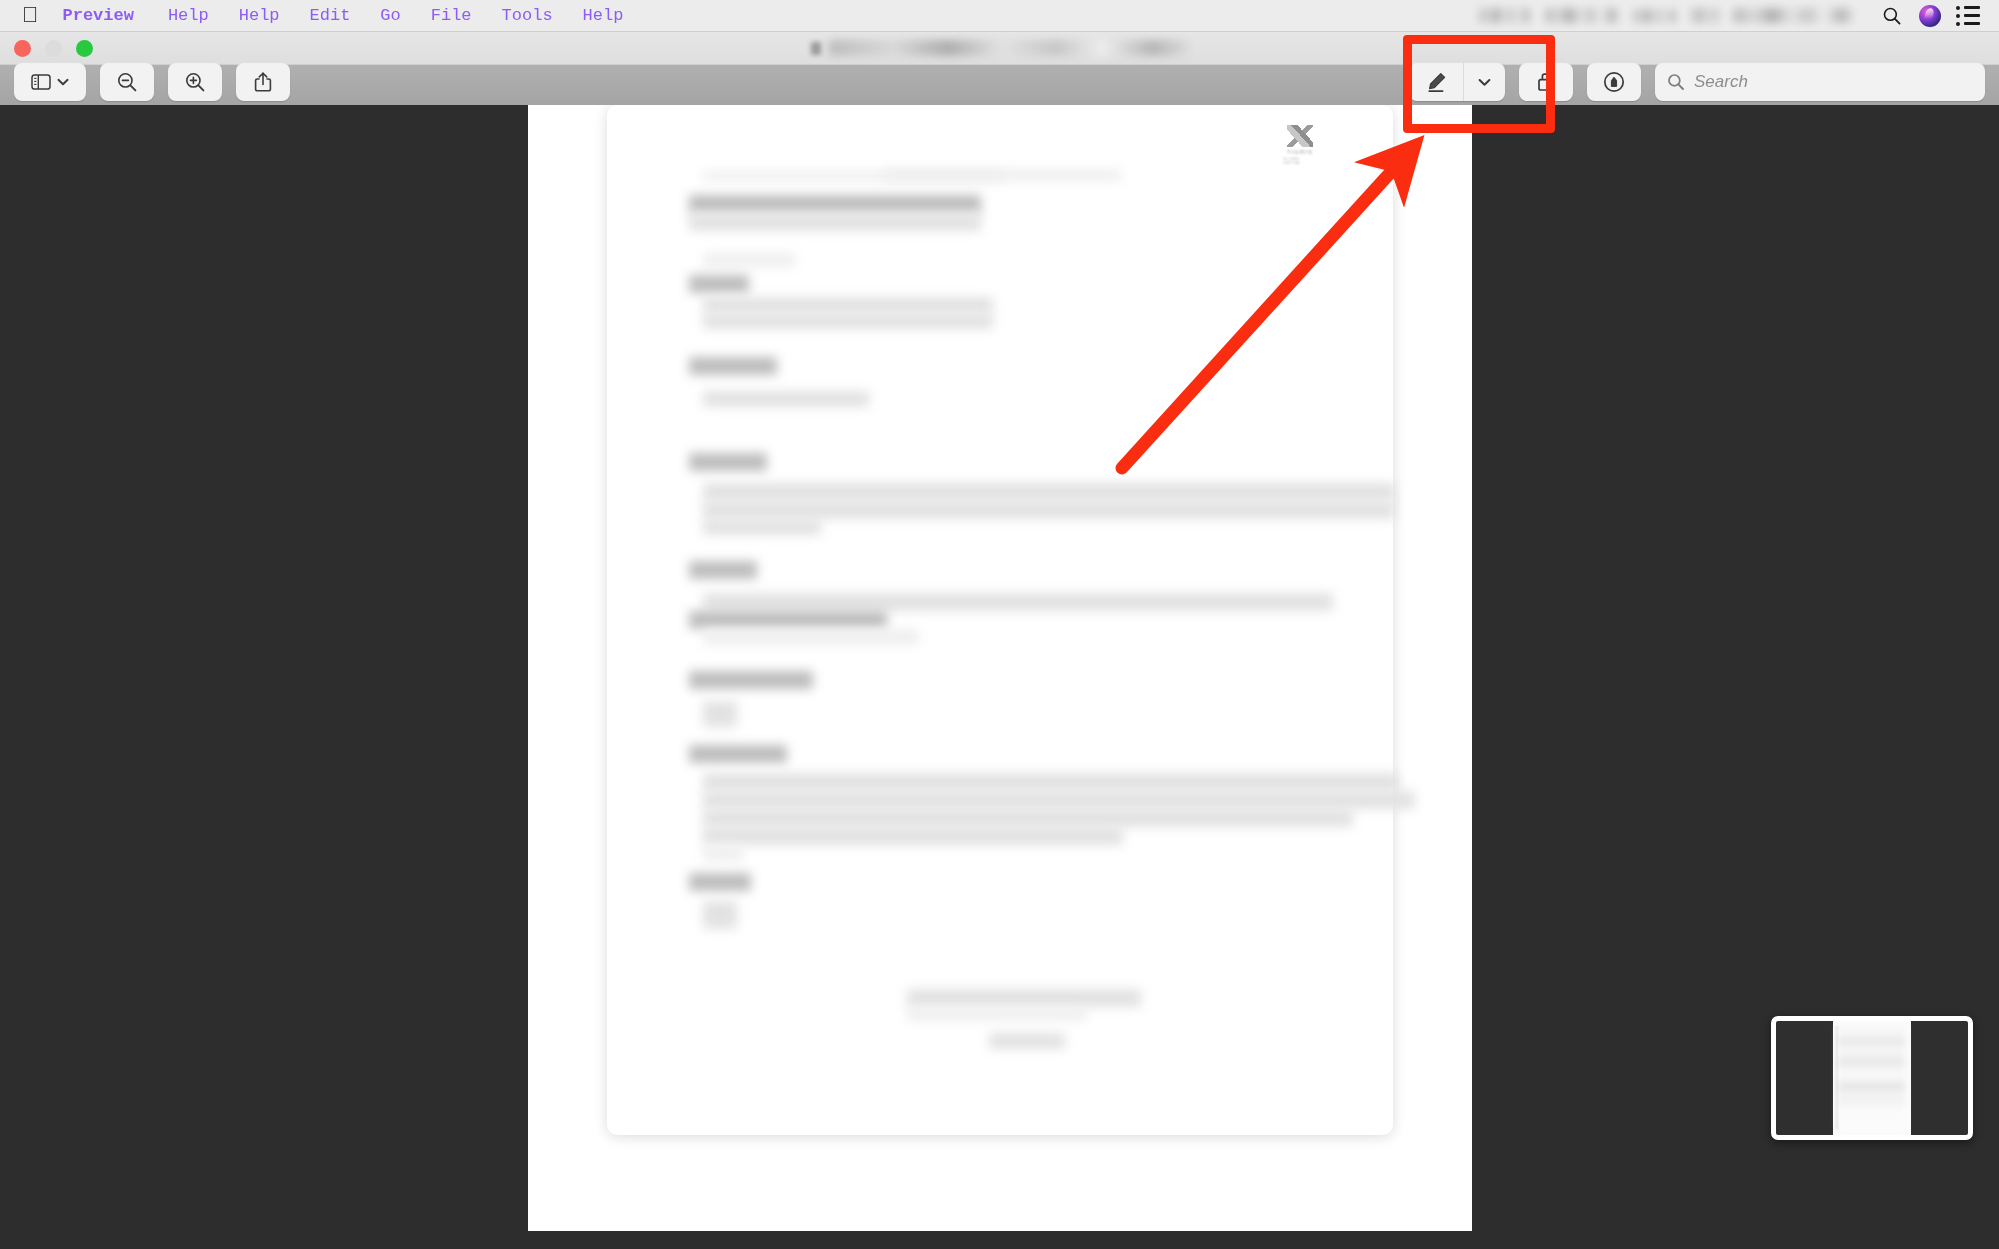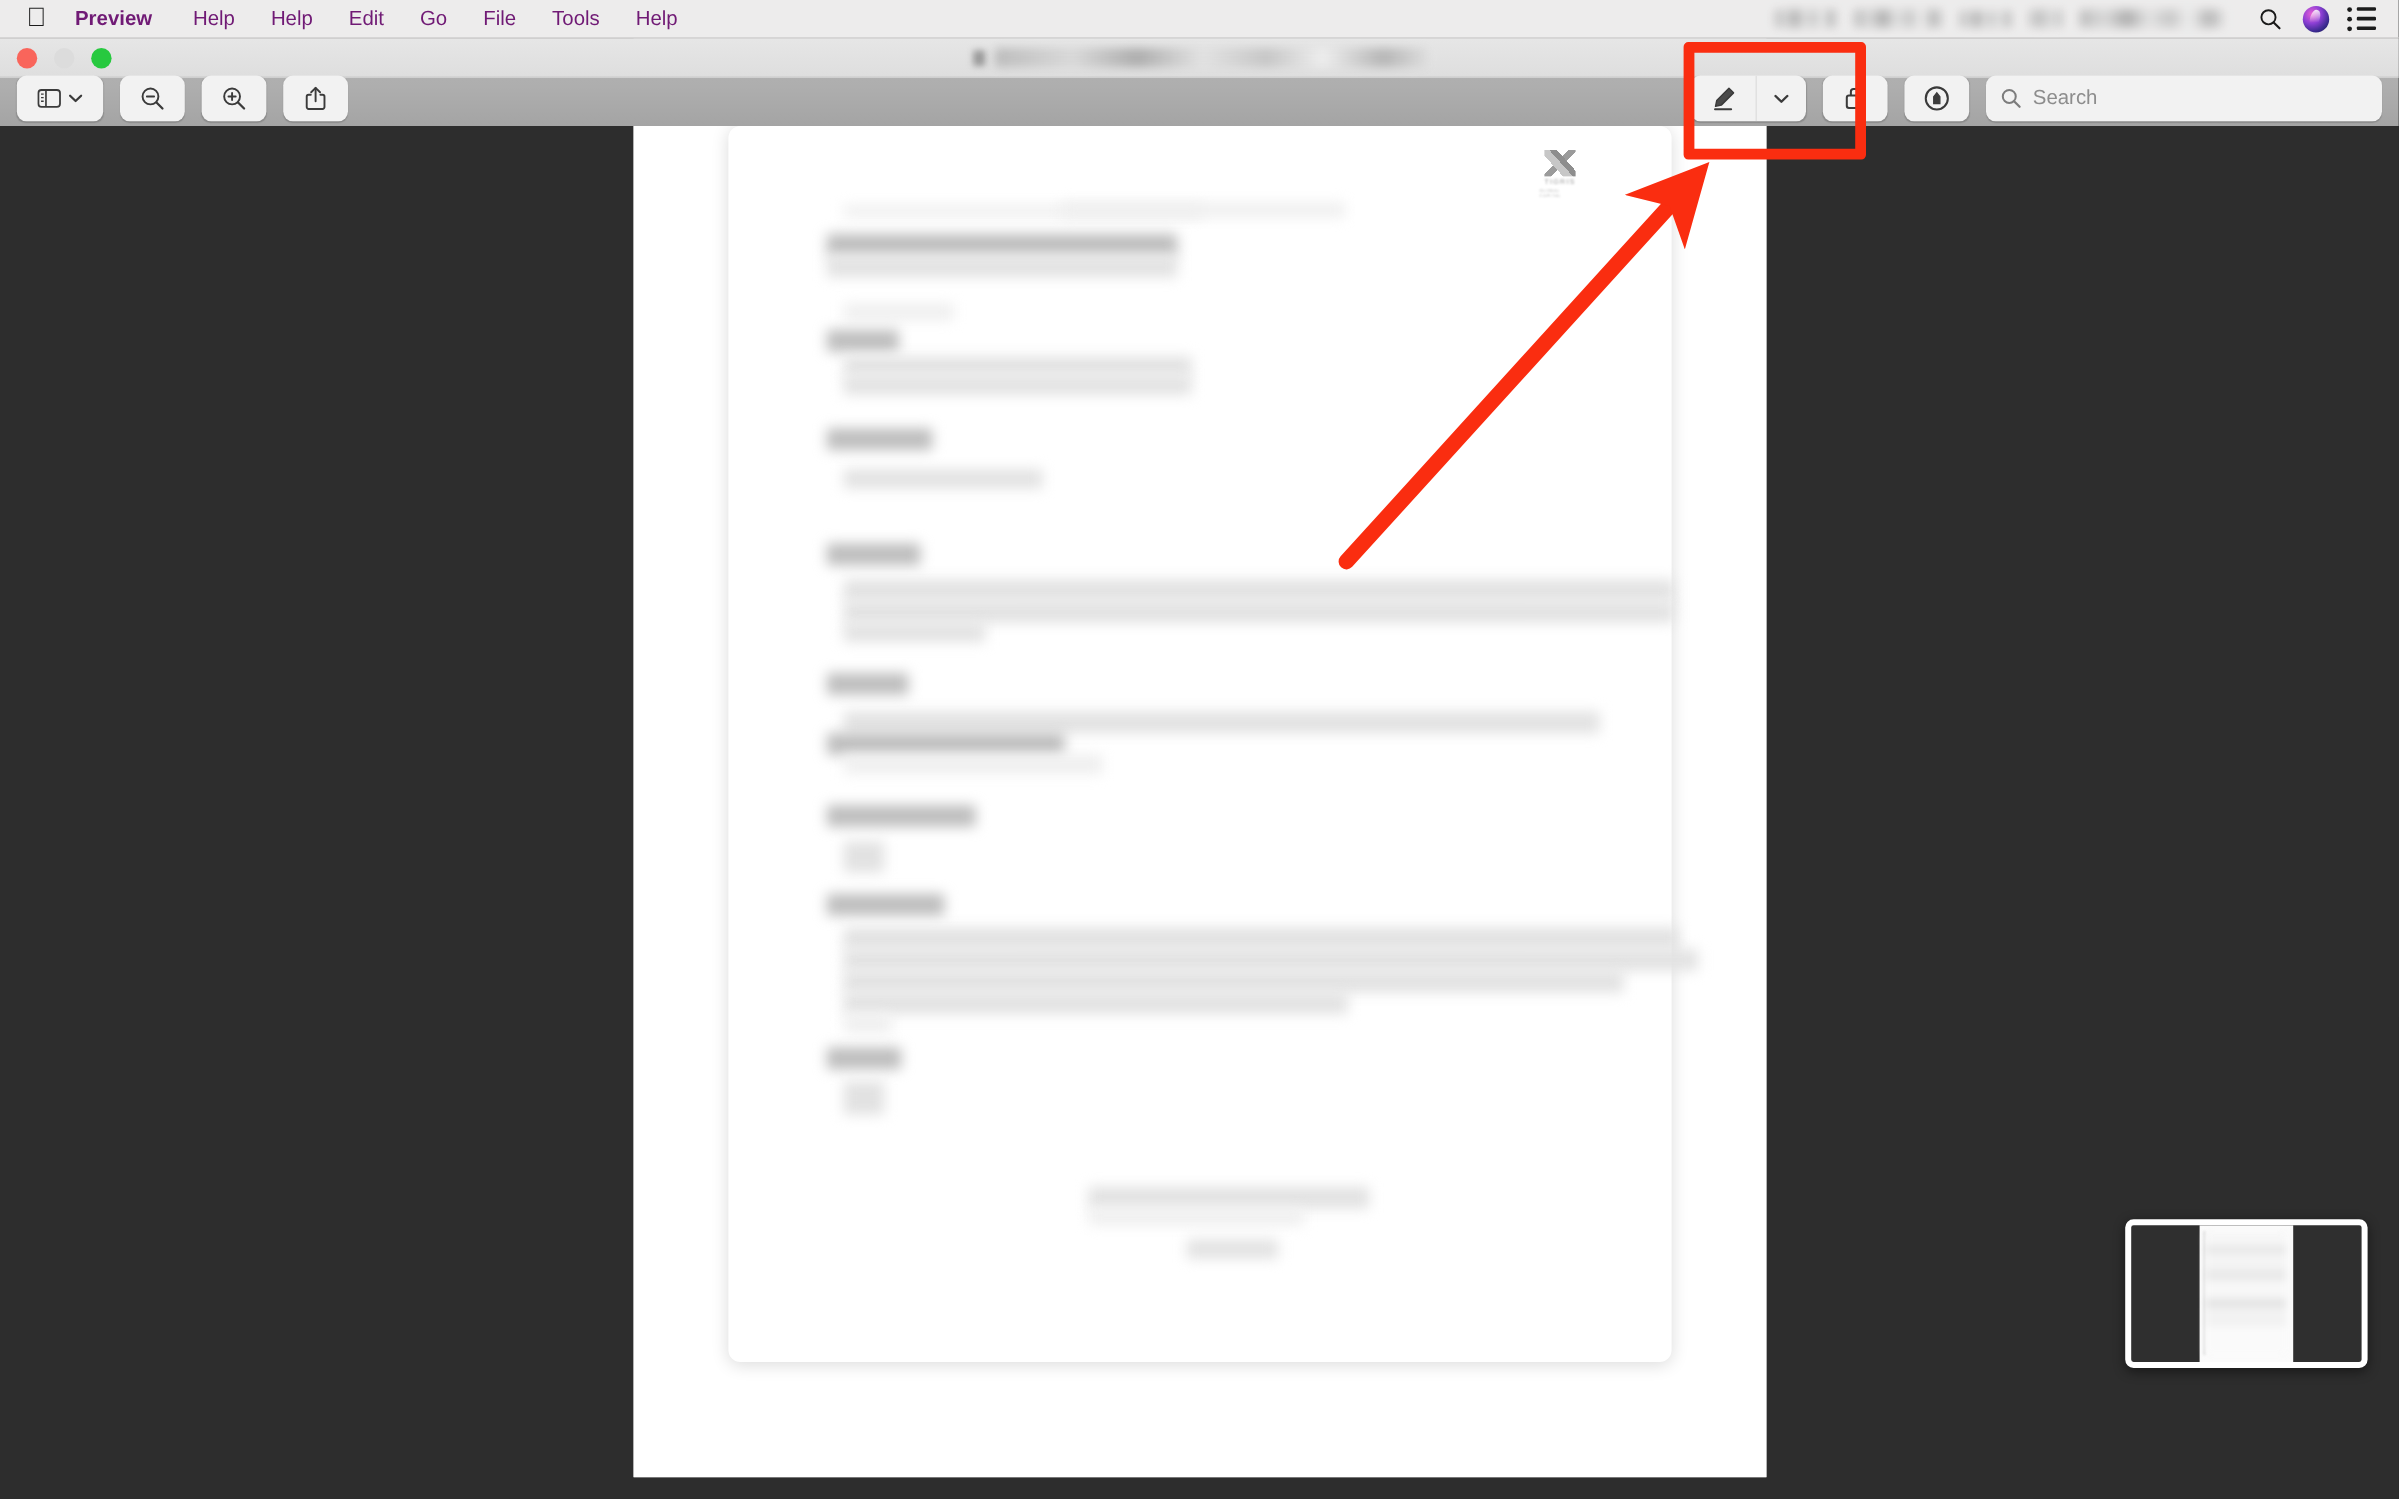--- a/index.html
+++ b/index.html
@@ -19,22 +19,22 @@
     display: flex; align-items: center;
     border-bottom: 1px solid #d0cfcf;
     z-index: 60;
   }
   .menu-left { display: flex; align-items: center; height: 100%; padding-left: 22px; }
   .apple-logo {
     font-size: 22px; line-height: 1; color: #1b1b1b;
     margin-right: 24px; transform: translateY(-1px);
   }
   .menu-item {
-    font-size: 17px; color: #701a75; padding: 0 15px;
-    white-space: nowrap; cursor: default; line-height: 32px;
+    font-size: 17px; color: #8b5cf6; padding: 0 15px;
+    white-space: nowrap; cursor: default; line-height: 32px; font-family: Liberation Mono, monospace;
   }
   .menu-item.app-name { font-weight: bold; padding-left: 0; padding-right: 19px; }
   .menu-right {
     margin-left: auto; display: flex; align-items: center;
     height: 100%; padding-right: 16px; gap: 0px;
   }
   .blurblock {
     background: linear-gradient(90deg,#b9b9b9 0%,#d8d8d8 18%,#a9a9a9 33%,#e2e2e2 48%,
                 #c4c4c4 63%, #efefef 76%, #b2b2b2 90%, #dcdcdc 100%);
     filter: blur(4.2px);
@@ -104,21 +104,21 @@
     height: 38px; min-width: 54px; border-radius: 8px;
     background: #f2f2f2;
     box-shadow: 0 1px 1px rgba(0,0,0,.16);
     display: flex; align-items: center; justify-content: center; gap: 6px;
     cursor: default;
   }
   .tb-btn.wide { width: 72px; }
   .tb-btn svg { display:block; }
 
   .tb-right {
-    position: absolute; right: 14px; top: 63px; display: flex; align-items:flex-start; gap: 14px; z-index: 50;
+    position: absolute; right: 14px; top: 63px; display: flex; align-items:flex-start; gap: 14px; z-index: 50; font-style: italic;
   }
   .seg-group {
     display:flex; height: 38px; border-radius: 8px; overflow: hidden;
     background: #f2f2f2; box-shadow: 0 1px 1px rgba(0,0,0,.16);
   }
   .seg {
     display:flex; align-items:center; justify-content:center;
     width: 54px; height: 100%;
   }
   .seg.chev { width: 42px; border-left: 1px solid #dcdcdc; }

